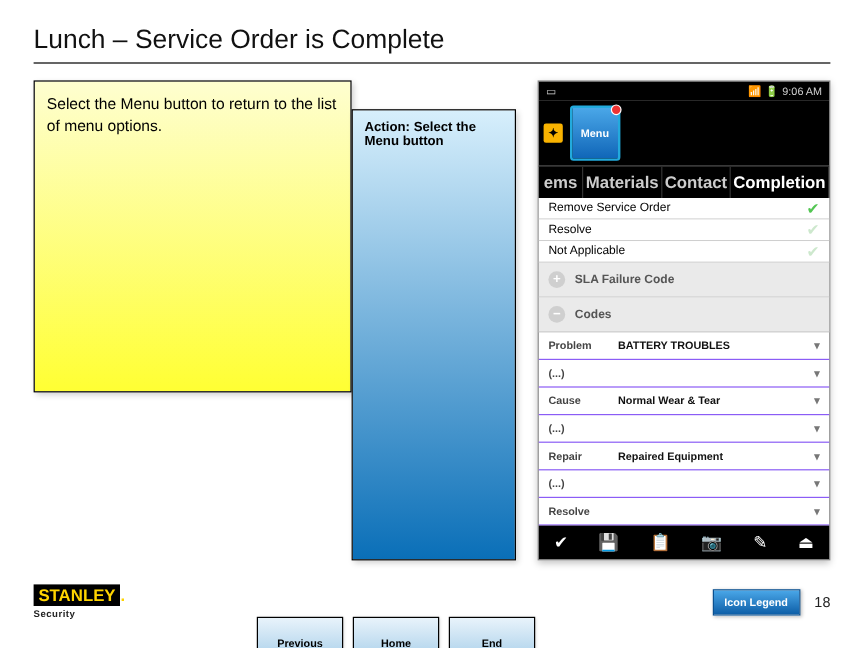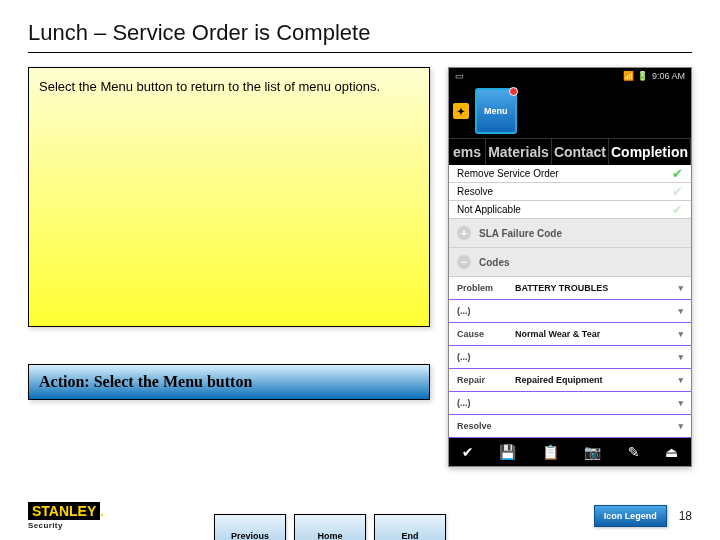--- a/index.html
+++ b/index.html
@@ -1,22 +1,22 @@
 <!DOCTYPE html>
 <html><head>
 <meta charset="utf-8">
 <style>
   * { box-sizing: border-box; margin: 0; padding: 0; }
   body { width: 720px; height: 540px; font-family: Arial, sans-serif; background: #fff; position: relative; overflow: hidden; }
   .slide { padding: 20px 28px; position: relative; height: 100%; }
   .title { font-size: 22px; font-weight: normal; color: #111; padding-bottom: 6px; border-bottom: 1.5px solid #000; }
   .content { display: flex; gap: 18px; margin-top: 14px; }
-  .left-col { flex: 1; display: flex; flex-direction: column; }
+  .left-col { flex: 1; display: flex; flex-direction: row; justify-content: flex-end; }
   .instruction-box { background: linear-gradient(#fefed0, #ffff33); border: 1px solid #000; padding: 10px 10px; height: 260px; font-size: 13px; line-height: 1.35; color: #000; box-shadow: 2px 2px 5px rgba(0,0,0,.18); }
-  .action-box { margin-top: 37px; background: linear-gradient(#d7effc, #0a6fb8); border: 1px solid #000; padding: 8px 10px; font-size: 16px; font-weight: bold; color: #000; box-shadow: 2px 2px 5px rgba(0,0,0,.18); font-family: Liberation Serif, serif; }
+  .action-box { margin-top: 24px; background: linear-gradient(#d7effc, #0a6fb8); border: 1px solid #000; padding: 8px 10px; font-size: 11px; font-weight: bold; color: #000; box-shadow: 2px 2px 5px rgba(0,0,0,.18); }
   .right-col { width: 244px; border: 1px solid #888; box-shadow: 0 2px 6px rgba(0,0,0,.25); background: #fff; font-size: 10px; }
   .statusbar { background: #000; color: #d0d0d0; display: flex; justify-content: space-between; align-items: center; padding: 3px 6px; font-size: 9px; }
   .status-right { display: flex; gap: 3px; align-items: center; }
   .appbar { background: #000; color: #fff; display: flex; align-items: center; padding: 4px 4px; gap: 6px; }
   .app-icon { width: 16px; height: 16px; background: #f9b300; border-radius: 2px; display: flex; align-items: center; justify-content: center; color: #000; font-size: 10px; font-weight: bold; }
   .app-title { flex: 1; font-size: 10px; font-weight: bold; }
   .menu-btn { background: linear-gradient(#4aa7e8,#1066b8); border: 2px solid #2ad; border-radius: 3px; color: #fff; font-size: 9px; font-weight: bold; padding: 16px 7px; position: relative; }
   .menu-btn::after { content:""; position:absolute; top:-3px; right:-3px; width:7px; height:7px; background:#e33; border-radius:50%; border:1px solid #fff; }
   .tabbar { display: flex; background: #000; color: #ccc; border-top: 1px solid #333; }
   .tab { flex: 1; text-align: center; padding: 5px 2px; font-size: 14px; font-weight: bold; border-right: 1px solid #333; }
@@ -27,21 +27,21 @@
   .grouped { background: #eaeaea; display: flex; align-items: center; padding: 7px 8px; border-bottom: 1px solid #cfcfcf; gap: 8px; font-size: 10px; font-weight: bold; color: #555; }
   .circ { width: 14px; height: 14px; border-radius: 50%; background: #cfcfcf; color: #fff; display: flex; align-items: center; justify-content: center; font-size: 11px; font-weight: bold; }
   .kv { display: flex; border-bottom: 1px solid #8b5cf6; padding: 6px 8px; font-size: 9px; font-weight: bold; }
   .kv .k { width: 58px; color: #444; }
   .kv .v { flex: 1; color: #111; }
   .kv .drop { color: #777; }
   .bottombar { background: #000; display: flex; justify-content: space-around; align-items: center; padding: 6px 0; }
   .bottombar span { color: #fff; font-size: 14px; }
   .nav-row { display: flex; gap: 8px; margin-top: 14px; margin-left: 186px; }
   .nav-btn { background: linear-gradient(#e8f3fb, #9cc8e6); border: 1px solid #000; font-size: 9px; font-weight: bold; padding: 16px 0; width: 72px; text-align: center; box-shadow: 1px 1px 3px rgba(0,0,0,.2); margin-top: 33px; }
-  .footer { position: absolute; bottom: 10px; left: 28px; right: 28px; display: flex; align-items: center; justify-content: space-between; }
+  .footer { position: absolute; bottom: 24px; left: 28px; right: 28px; display: flex; align-items: center; justify-content: space-between; }
   .brand { font-family: Arial Black, Arial, sans-serif; font-weight: 900; letter-spacing: 0px; }
   .brand .bname { background: #000; color: #ffd400; padding: 1px 4px; font-size: 14px; }
   .brand .bsub { color: #222; font-size: 8px; letter-spacing: 0.4px; display:block; margin-top:1px; }
   .legend-btn { background: linear-gradient(#4aa7e8,#0d5ea7); color: #fff; font-size: 9px; font-weight: bold; padding: 5px 9px; border: 1px solid #0a5090; box-shadow: 1px 1px 3px rgba(0,0,0,.25); }
   .pagenum { font-size: 12px; color: #222; margin-left: 12px; }
 </style>
 </head>
 <body>
 
 <div class="slide">

